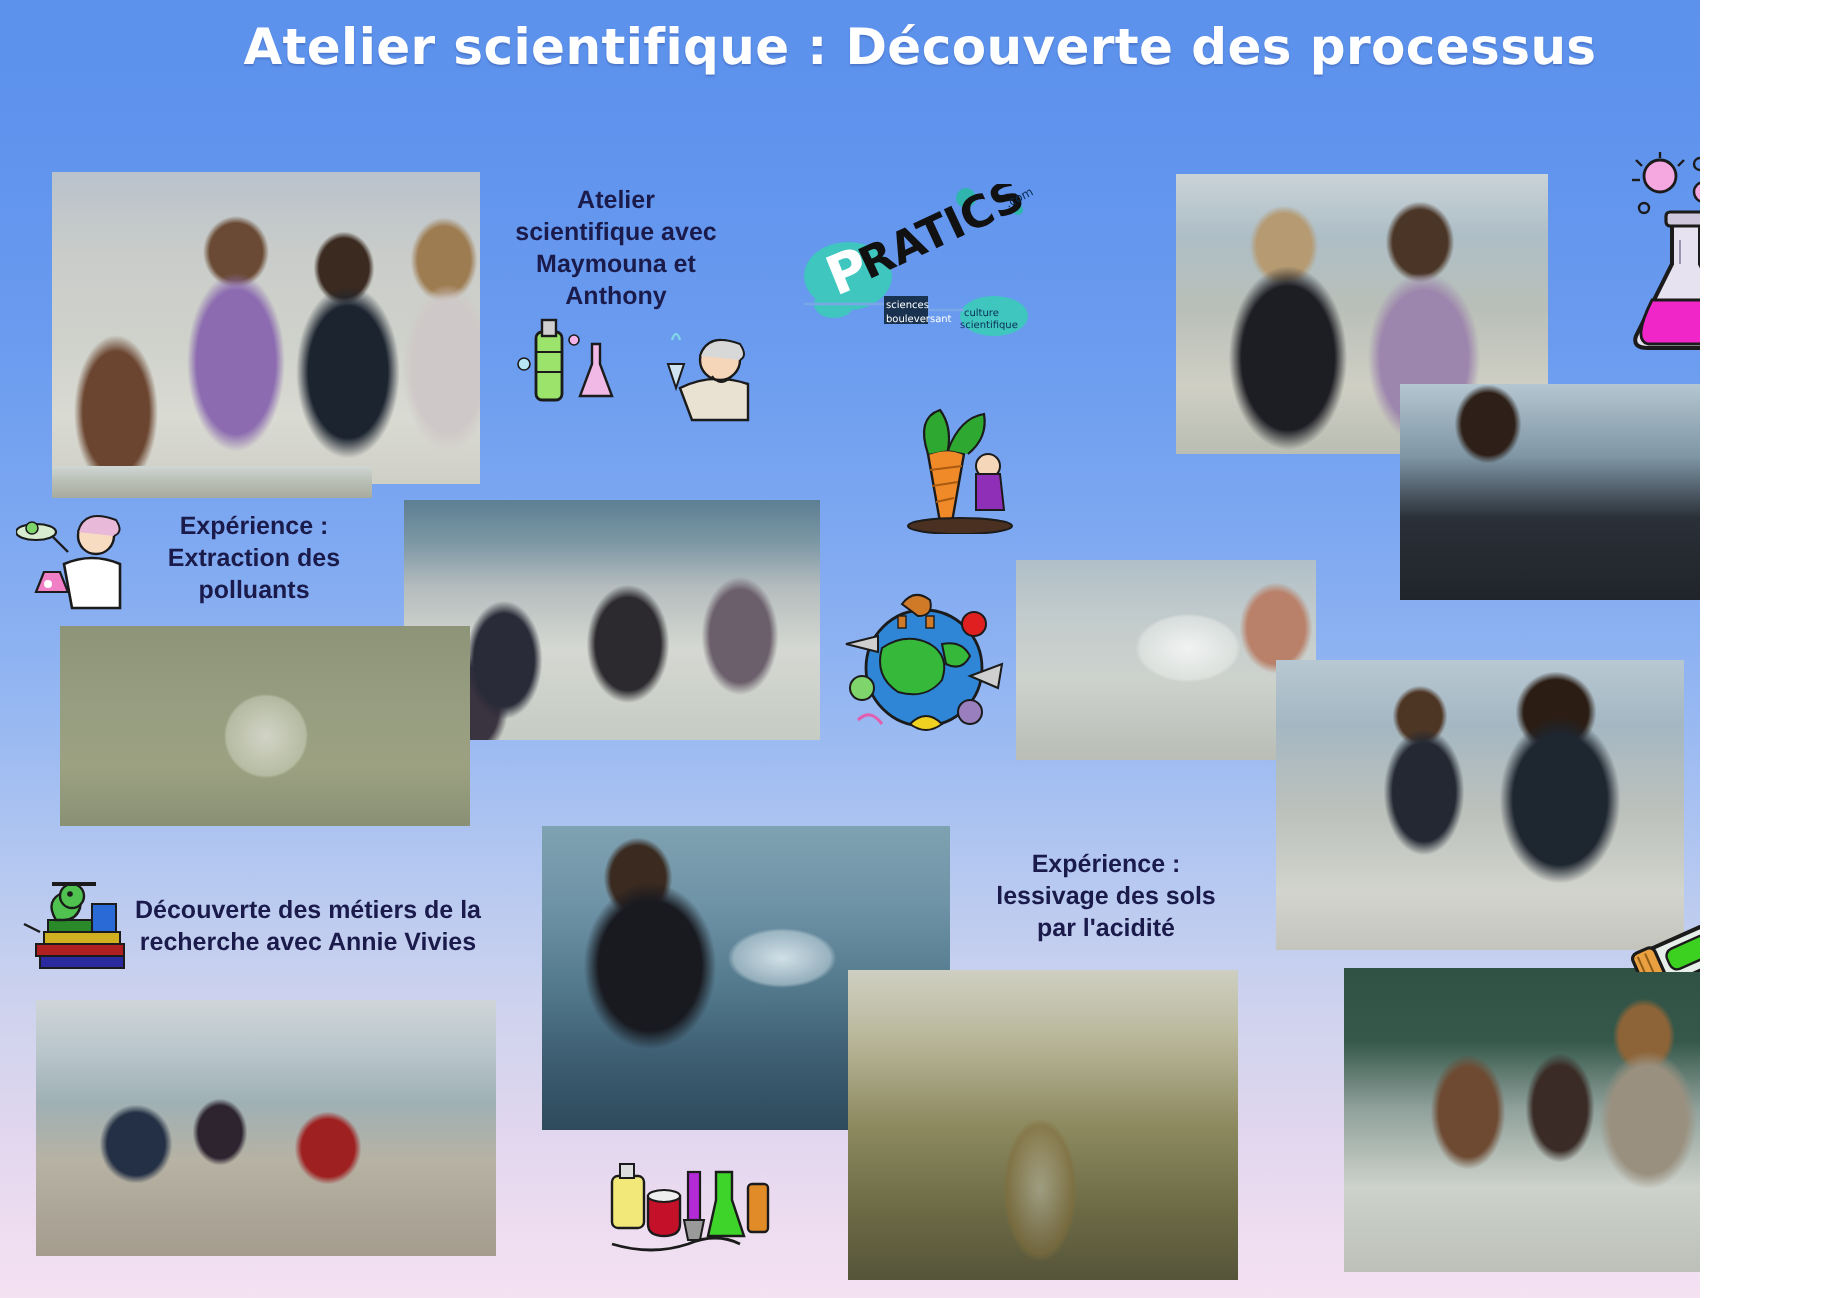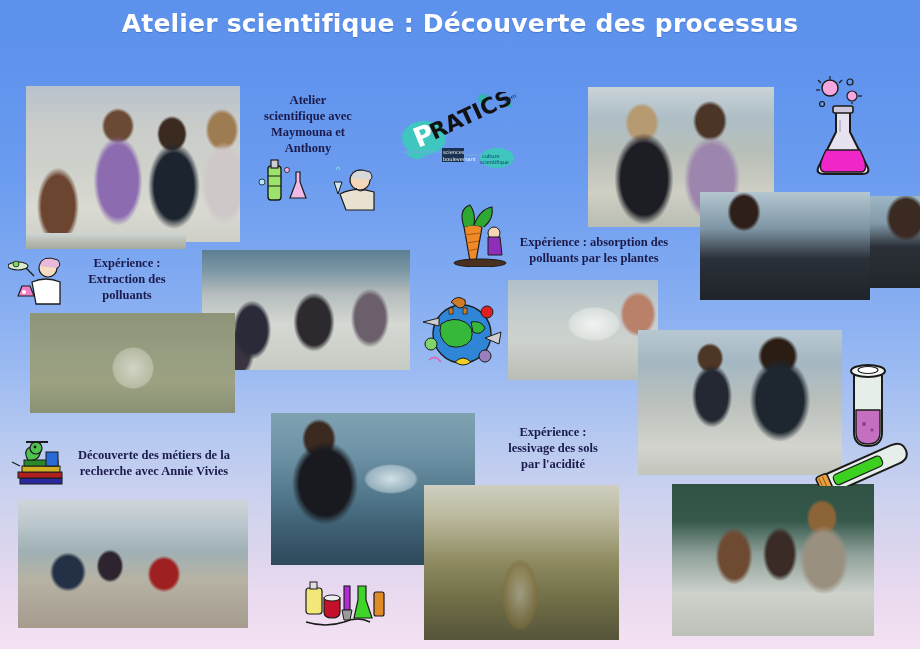--- a/index.html
+++ b/index.html
@@ -4,21 +4,21 @@
 <title>Atelier scientifique</title>
 <style>
   * { box-sizing: border-box; margin:0; padding:0; }
   html, body {
     width: 920px; height: 649px;
     overflow: hidden;
     font-family: "DejaVu Sans", sans-serif;
   }
   #poster {
     position: relative;
-    width: 920px; height: 649px;
+    width: 850px; height: 649px;
     background: linear-gradient(to bottom,
         #5c92ec 0%,
         #5f93ed 10%,
         #6a9bef 26%,
         #7fa9f1 42%,
         #99b9f2 56%,
         #b7c9f0 68%,
         #cfd3ee 78%,
         #e0d6ee 87%,
         #eddcf0 94%,
@@ -45,21 +45,21 @@
   .photo {
     position: absolute;
     overflow: hidden;
     background: #9aa9b3;
   }
 
   
   .cap {
     position: absolute;
     color: #1b1b4b;
-    font-family: Liberation Serif, serif;
+    font-family: Liberation Sans, sans-serif;
     font-weight: bold;
     font-size: 12.5px;
     line-height: 16px;
     text-align: center;
     white-space: pre-line;
   }
 
   
   .art { position: absolute; }
 
@@ -202,22 +202,20 @@
 
   <div class="cap" style="left:248px; top:92px; width:120px;">Atelier
 scientifique avec
 Maymouna et
 Anthony</div>
 
   <div class="cap" style="left:62px; top:255px; width:130px;">Expérience :
 Extraction des
 polluants</div>
 
-  <div class="cap" style="left:496px; top:234px; width:196px;">Expérience : absorption des
-polluants par les plantes</div>
 
   <div class="cap" style="left:54px; top:447px; width:200px;text-align:center;">Découverte des métiers de la
 recherche avec Annie Vivies</div>
 
   <div class="cap" style="left:490px; top:424px; width:126px;">Expérience :
 lessivage des sols
 par l'acidité</div>
 
   <div class="art" style="left:396px; top:92px; width:130px; height:82px;">
     <svg viewBox="0 0 130 82" width="130" height="82">

